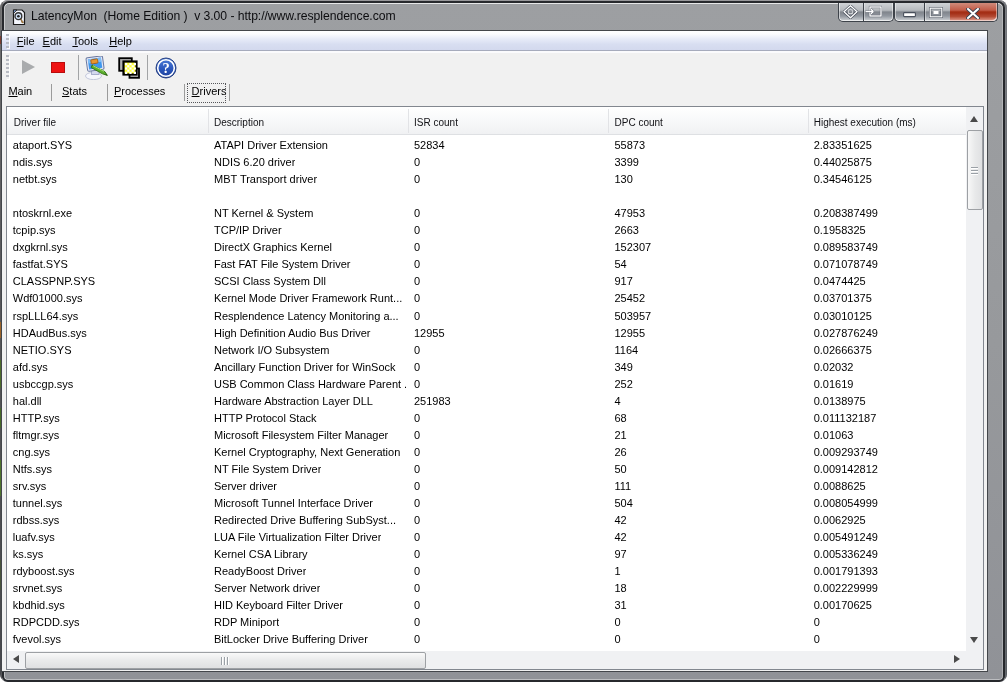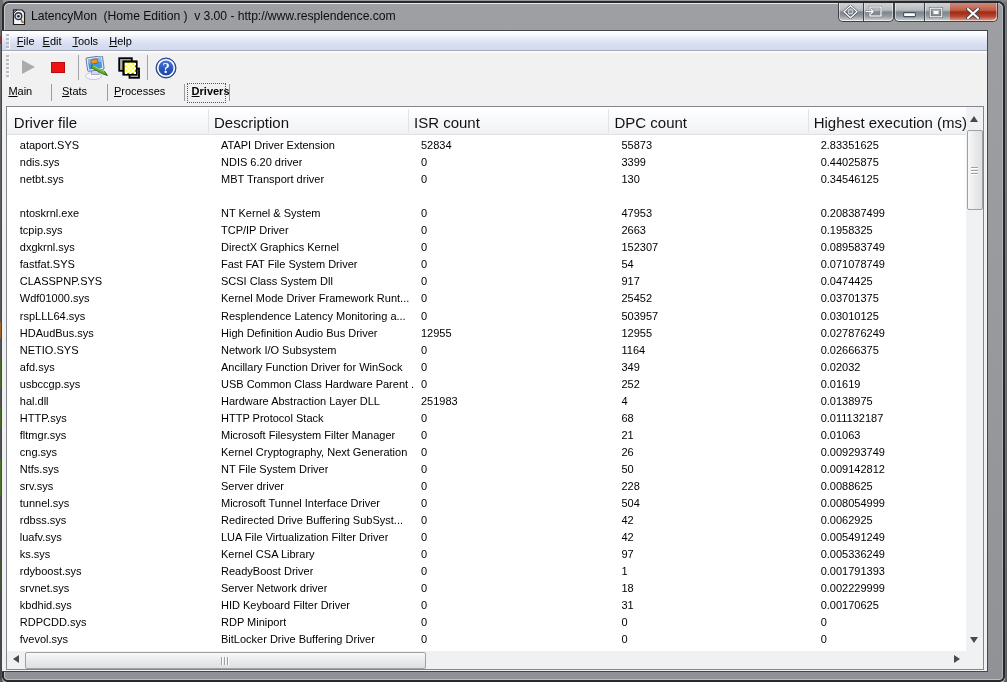--- a/index.html
+++ b/index.html
@@ -1,16 +1,16 @@
 <!DOCTYPE html>
 <html><head><meta charset="utf-8">
 <style>
 html,body{margin:0;padding:0;}
 body{width:1007px;height:682px;overflow:hidden;font-family:"Liberation Sans",sans-serif;}
-#stage{position:relative;width:1007px;height:682px;overflow:hidden;background:#97979b;}
+#stage{position:relative;width:1007px;height:682px;overflow:hidden;background:#97979b;border-radius:8px;}
 .abs{position:absolute;}
 
 #bg-left{left:0;top:0;width:3px;height:682px;background:linear-gradient(#6f6f70,#59595c 40%,#47484c);}
 #bg-left .blob{position:absolute;left:0;width:3px;}
 #bg-right{left:1003px;top:0;width:4px;height:682px;background:linear-gradient(#73767b,#595d62);}
 #bg-top{left:3px;top:0;width:1004px;height:2px;background:linear-gradient(90deg,#98989b 88%,#828387);}
 #bg-bottom{left:0;top:680px;width:1007px;height:2px;background:#54575c;}
 
 #win{left:2px;top:1px;width:999px;height:677px;border:2px solid #27292d;border-radius:7px 7px 6px 6px;
  background:linear-gradient(#9d9fa2,#97999c 50%,#909297 100%);
@@ -37,23 +37,23 @@
 .tbsep{position:absolute;top:24px;width:1px;height:25px;background:#a2a4a6;}
 
 .tab{position:absolute;top:54px;height:13px;line-height:13px;font-size:11px;color:#000;}
 .tabsep{position:absolute;top:53px;width:1px;height:17px;background:#9b9b9b;}
 #focusrect{left:185px;top:52px;width:37px;height:18px;border:1px dotted #55565a;}
 
 #table{left:3.5px;top:74.5px;width:976.5px;height:562px;border:1px solid #82878f;background:#fff;}
 
 #thead{left:0;top:0;width:959px;height:27px;background:linear-gradient(#ffffff,#f7f8f9 55%,#f0f1f3);border-bottom:1px solid #dee0e3;}
 .hsep{position:absolute;top:2px;width:1px;height:24px;background:#e2e3e6;}
-.hlab{position:absolute;top:9px;height:13px;line-height:13px;font-size:15px;color:#121216;white-space:pre;}
+.hlab{position:absolute;top:9px;height:13px;line-height:13px;font-size:10px;color:#121216;white-space:pre;}
 #rows{left:0;top:0;width:959px;height:536px;overflow:hidden;}
-.row{position:absolute;left:0;width:771px;height:17px;margin-left:7px;}
+.row{position:absolute;left:0;width:771px;height:17px;}
 .row span{position:absolute;top:50%;transform:translateY(-50%);height:13px;line-height:13px;font-size:11px;color:#000;white-space:pre;}
 .c1{left:6.3px;}.c2{left:207.5px;max-width:192px;overflow:hidden;}.c3{left:407.5px;}.c4{left:608px;text-align:center;}.c5{left:807.2px;}
 
 #vscroll{left:959px;top:0;width:17px;height:544px;background:#f0f1f3;}
 #vthumb{position:absolute;left:1.5px;top:23px;width:13.5px;height:78px;border:1px solid #9da0a4;border-radius:2px;background:linear-gradient(90deg,#f8f8f8,#e8e9ea 50%,#dfe0e2);}
 #corner{left:959px;top:544px;width:17px;height:18px;background:#f0f1f3;}
 #hscroll{left:0;top:544px;width:959px;height:18px;background:#f0f1f3;}
 #hthumb{position:absolute;left:18px;top:1.2px;width:399px;height:15px;border:1px solid #9da0a4;border-radius:2px;background:linear-gradient(#f9f9f9,#e9eaeb 50%,#dfe0e2);}
 .arrow{position:absolute;width:0;height:0;}
 .vgrip{position:absolute;left:3px;width:7px;height:1px;background:#9aa0a6;box-shadow:0 1px 0 #fff;}
@@ -173,21 +173,21 @@
         </defs>
      <circle cx="11" cy="11" r="10.7" fill="#eef0f5"></circle>
      <circle cx="11" cy="11" r="10" fill="url(#hb)" stroke="#1d3576" stroke-width="0.9"></circle>
      <circle cx="11" cy="11" r="8.3" fill="none" stroke="#fff" stroke-width="1.6"></circle>
      <text x="11" y="16" text-anchor="middle" font-family="Liberation Serif,serif" font-size="14.5" font-weight="bold" fill="#fff">?</text>
    </svg>
 
    <div class="tab" style="left:6.4px;"><u>M</u>ain</div>
    <div class="tab" style="left:60px;"><u>S</u>tats</div>
    <div class="tab" style="left:112px;"><u>P</u>rocesses</div>
-   <div class="tab" style="left:189.6px;font-weight:bold;"><u>D</u>rivers</div>
+   <div class="tab" style="left:189.6px;"><u>D</u>rivers</div>
    <div class="tabsep" style="left:48.5px;"></div>
    <div class="tabsep" style="left:105px;"></div>
    <div class="tabsep" style="left:182px;"></div>
    <div class="tabsep" style="left:227px;"></div>
    <div class="abs" id="focusrect"></div>
 
    <div class="abs" id="table">
      <div class="abs" id="rows" style="top:30px;">
 <div class="row" style="top:0.00px">
             <span class="c1">ataport.SYS</span>
@@ -319,21 +319,21 @@
             <span class="c1">Ntfs.sys</span>
             <span class="c2">NT File System Driver</span>
             <span class="c3">0</span>
             <span class="c4">50</span>
             <span class="c5">0.009142812</span>
           </div>
 <div class="row" style="top:341.00px">
             <span class="c1">srv.sys</span>
             <span class="c2">Server driver</span>
             <span class="c3">0</span>
-            <span class="c4">228</span>
+            <span class="c4">111</span>
             <span class="c5">0.0088625</span>
           </div>
 <div class="row" style="top:358.05px">
             <span class="c1">tunnel.sys</span>
             <span class="c2">Microsoft Tunnel Interface Driver</span>
             <span class="c3">0</span>
             <span class="c4">504</span>
             <span class="c5">0.008054999</span>
           </div>
 <div class="row" style="top:375.10px">

